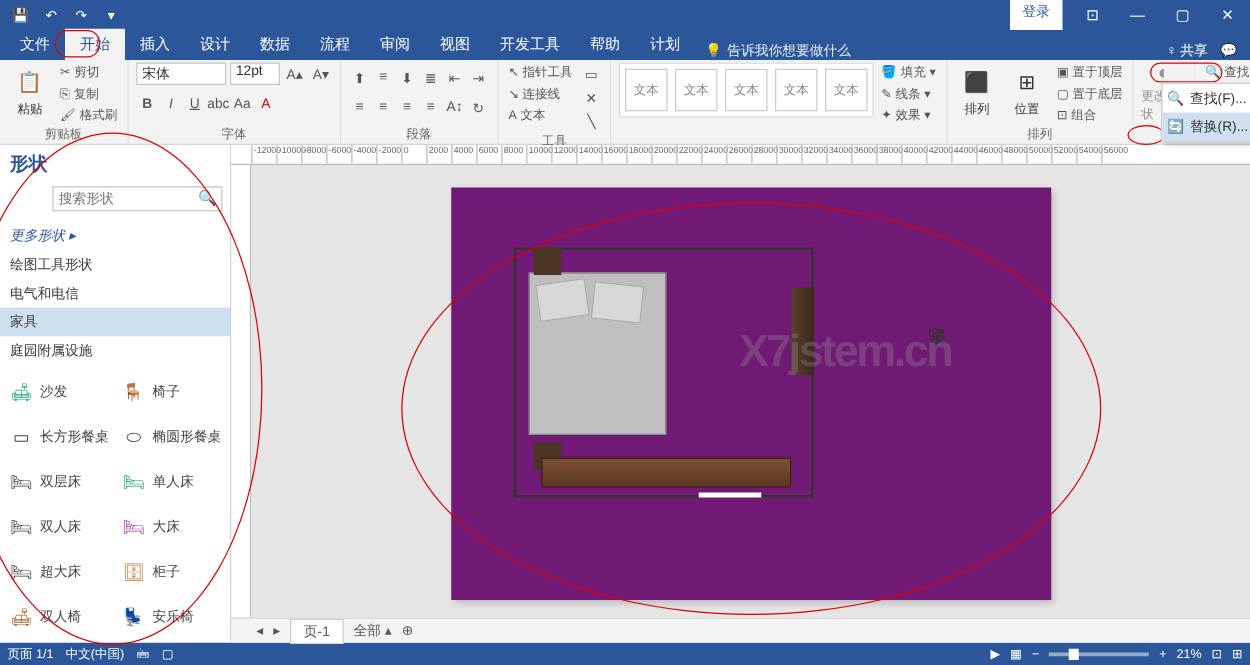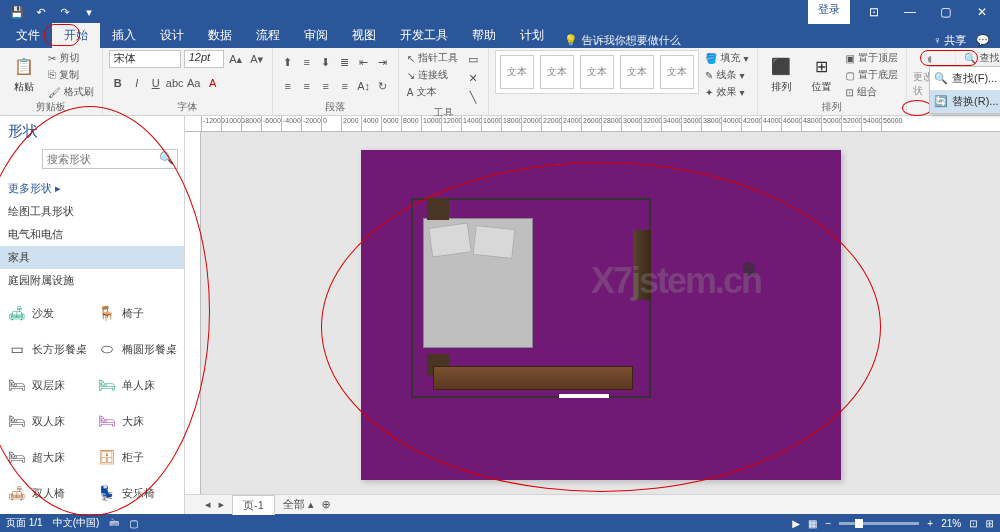--- a/index.html
+++ b/index.html
@@ -23,37 +23,37 @@
 .ribbon-group { border-right: 1px solid #e0e0e0; padding: 2px 6px 0 6px; display: flex; flex-direction: column; height: 100%; }
 .group-body { flex: 1; display: flex; align-items: flex-start; gap: 4px; }
 .group-label { text-align: center; font-size: 10px; color: #666; padding-bottom: 1px; }
 .big-btn { display: flex; flex-direction: column; align-items: center; justify-content: center; width: 36px; height: 48px; font-size: 10px; gap: 2px; }
 .big-btn .ic { width: 24px; height: 24px; display: flex; align-items: center; justify-content: center; font-size: 16px; }
 .stack { display: flex; flex-direction: column; gap: 1px; font-size: 10px; color: #555; }
 .stack-row { display: flex; align-items: center; gap: 3px; padding: 1px 2px; white-space: nowrap; }
 .font-row { display: flex; gap: 3px; align-items: center; }
 .font-select { border: 1px solid #c5c5c5; background: #fff; height: 18px; font-size: 11px; padding: 0 14px 0 4px; position: relative; }
 .font-name { width: 72px; }
-.font-size { width: 40px; font-style: italic; }
+.font-size { width: 40px; }
 .mini-btn { width: 18px; height: 18px; display: flex; align-items: center; justify-content: center; font-size: 11px; color: #555; border: 1px solid transparent; }
 .btn-row { display: flex; gap: 1px; margin-top: 3px; }
 
 .style-gallery { display: flex; gap: 6px; padding: 4px; border: 1px solid #d8d8d8; background: #fff; }
 .style-item { width: 34px; height: 34px; border: 1px solid #ccc; display: flex; align-items: center; justify-content: center; font-size: 10px; color: #888; }
 
 .content { display: flex; height: calc(532px - 24px - 24px - 68px - 18px); position: relative; }
 .shapes-pane { width: 185px; background: #fff; border-right: 1px solid #d4d4d4; display: flex; flex-direction: column; overflow: hidden; }
-.shapes-title { padding: 6px 8px; font-size: 15px; color: #2b579a; font-weight: 400; }
+.shapes-title { padding: 6px 8px; font-size: 15px; color: #2b579a; font-weight: 700; }
 .shapes-search { margin: 2px 6px; position: relative; padding-left: 36px; }
 .shapes-search input { width: 100%; border: 1px solid #c5c5c5; height: 20px; padding: 0 22px 0 4px; font-size: 11px; }
 .search-ic { position: absolute; right: 4px; top: 2px; color: #555; font-size: 12px; }
 .category-list { margin-top: 6px; }
 .cat { padding: 4px 8px; font-size: 11px; color: #3b3b3b; cursor: pointer; }
 .cat.sel { background: #cfe0f1; }
-.cat.more { color: #2b579a; }
+.cat.more { color: #2b579a; font-style: italic; }
 .shape-grid { flex: 1; overflow: auto; padding: 4px 2px; display: grid; grid-template-columns: 1fr 1fr; gap: 2px 0; }
 .shape-item { display: flex; align-items: center; gap: 4px; padding: 2px 4px; font-size: 11px; color: #444; }
 .shape-ic { width: 22px; height: 20px; display: flex; align-items: center; justify-content: center; font-size: 14px; }
 
 .canvas-wrap { flex: 1; background: #e6e6e6; position: relative; display: flex; flex-direction: column; }
 .ruler-h { height: 16px; background: #fff; border-bottom: 1px solid #bbb; font-size: 7px; color: #666; position: relative; overflow: hidden; }
 .ruler-h .ticks { position: absolute; left: 16px; right: 0; top: 0; height: 100%; display: flex; }
 .ruler-h .tick { flex: 0 0 20px; border-left: 1px solid #bbb; position: relative; }
 .ruler-h .tick span { position: absolute; top: 1px; left: 1px; }
 .canvas-body { flex: 1; display: flex; overflow: hidden; }

